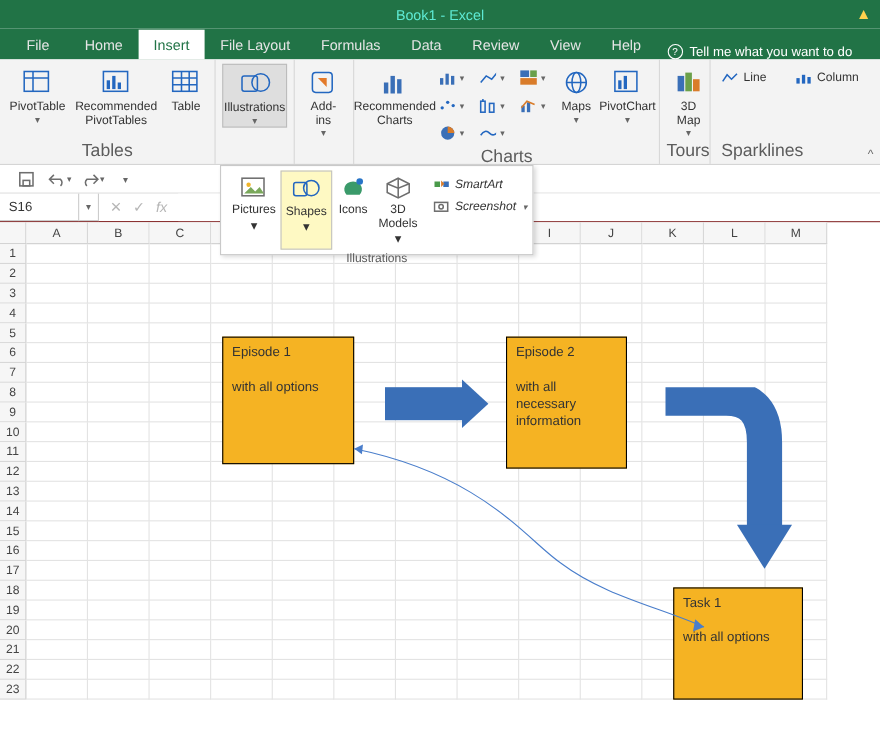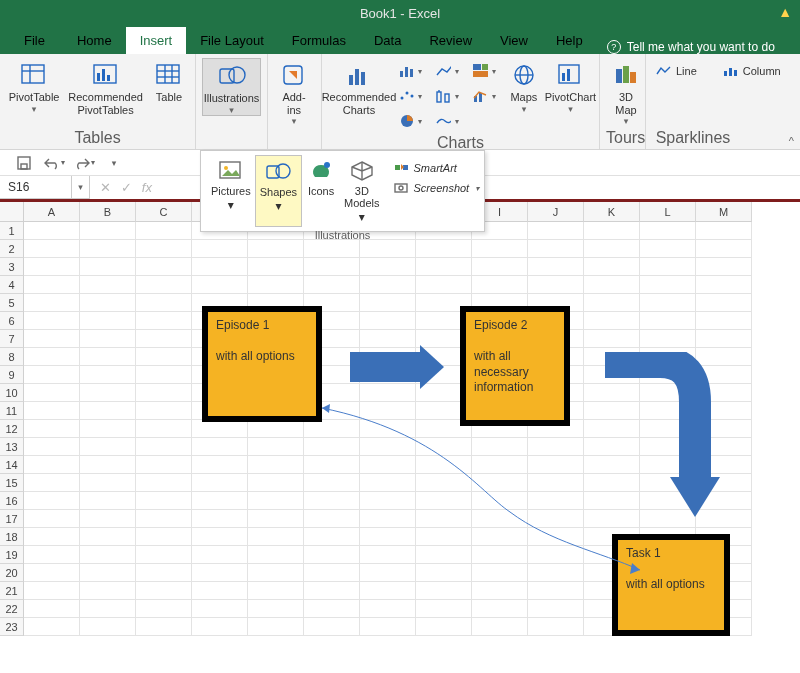--- a/index.html
+++ b/index.html
@@ -1,25 +1,25 @@
 <!DOCTYPE html>
 <html><head>
 <meta charset="utf-8">
 <style>
   * { box-sizing: border-box; margin: 0; padding: 0; font-family: "Segoe UI", Arial, sans-serif; }
   body { width: 800px; height: 673px; background: #fff; position: relative; overflow: hidden; font-size: 12px; color: #333; }
 
   
   .titlebar { background: #217346; height: 26px; display: flex; align-items: center; justify-content: center; position: relative; }
-  .titlebar .title { color: #e5e5e5; font-size: 13px; }
+  .titlebar .title { color: #5eead4; font-size: 13px; }
   .titlebar .warn { position: absolute; right: 8px; top: 4px; color: #ffd24d; font-size: 14px; }
 
   
   .tabrow { background: #217346; height: 28px; display: flex; align-items: flex-end; padding-left: 6px; }
-  .tab { color: #000000; padding: 6px 14px 6px 14px; font-size: 13px; cursor: pointer; }
+  .tab { color: #e5e5e5; padding: 6px 14px 6px 14px; font-size: 13px; cursor: pointer; }
   .tab.file { padding-left: 18px; padding-right: 18px; }
   .tab.active { background: #fff; color: #217346; font-weight: 500; }
   .tell { display: flex; align-items: center; color: #fff; font-size: 12px; padding-left: 10px; gap: 6px; }
   .bulb { width: 14px; height: 14px; border: 1.2px solid #fff; border-radius: 50%; display: flex; align-items: center; justify-content: center; font-size: 9px; }
 
   
   .ribbon { background: #f3f3f3; border-bottom: 1px solid #d5d5d5; height: 96px; display: flex; position: relative; }
   .group { border-right: 1px solid #d8d8d8; padding: 4px 6px 2px 6px; display: flex; flex-direction: column; justify-content: space-between; }
   .group-body { display: flex; gap: 4px; align-items: flex-start; flex: 1; }
   .group-label { font-size: 16px; color: #5c5c5c; text-align: center; padding-top: 2px; }
@@ -32,21 +32,21 @@
   .smallbtn { display: flex; align-items: center; gap: 4px; padding: 2px 4px; cursor: pointer; font-size: 11px; color: #333; }
   .smallbtn .sic { width: 16px; height: 14px; display: flex; align-items: center; justify-content: center; }
 
   .collapse { position: absolute; right: 6px; bottom: 2px; font-size: 11px; color: #666; cursor: pointer; }
 
   
   .qat { height: 26px; background: #fff; border-bottom: 1px solid #e0e0e0; display: flex; align-items: center; padding-left: 12px; gap: 6px; }
   .qatbtn { width: 24px; height: 20px; display: flex; align-items: center; justify-content: center; cursor: pointer; color: #555; }
 
   
-  .fbar { height: 26px; display: flex; align-items: center; border-bottom: 3px solid #7f1d1d; }
+  .fbar { height: 26px; display: flex; align-items: center; border-bottom: 1px solid #7f1d1d; }
   .namebox { width: 72px; height: 100%; border: 1px solid #ccc; border-top: none; border-left: none; display: flex; align-items: center; padding-left: 8px; font-size: 12px; }
   .nbdd { width: 18px; height: 100%; border: 1px solid #ccc; border-top: none; border-left: none; display: flex; align-items: center; justify-content: center; font-size: 9px; color: #666; cursor: pointer; }
   .fx-btns { display: flex; align-items: center; gap: 10px; padding: 0 10px; }
   .fx-btns span { color: #b6b6b6; cursor: pointer; font-size: 13px; }
   .fxinput { flex: 1; height: 100%; border: none; outline: none; padding-left: 6px; }
 
   
   .sheet-wrap { position: relative; height: 471px; overflow: hidden; }
   .corner { position: absolute; left: 0; top: 0; width: 24px; height: 20px; background: #f6f6f6; border-right: 1px solid #d0d0d0; border-bottom: 1px solid #d0d0d0; }
   .colheads { position: absolute; left: 24px; top: 0; right: 0; height: 20px; display: flex; }
@@ -62,21 +62,21 @@
   .illu-body { flex: 1; display: flex; padding: 4px 6px 0 6px; gap: 0; }
   .illu-label { font-size: 11px; color: #5c5c5c; text-align: center; padding: 2px 0 4px 0; }
   .ibtn { display: flex; flex-direction: column; align-items: center; padding: 3px 4px; cursor: pointer; gap: 1px; }
   .ibtn.pressed { background: #fef9c3; border: 1px solid #c2c2c2; }
   .ibtn .ic { width: 30px; height: 26px; display: flex; align-items: center; justify-content: center; }
   .ibtn .lbl { font-size: 11px; line-height: 1.1; text-align: center; }
   .illu-right { display: flex; flex-direction: column; gap: 2px; padding-top: 4px; padding-left: 6px; }
   .illu-right .smallbtn { white-space: nowrap; font-style: italic; }
 
   
-  .shape-box { position: absolute; background: #f5b323; border: 6px solid #000000; padding: 6px 8px; font-size: 12px; color: #333; line-height: 1.3; }
+  .shape-box { position: absolute; background: #f5b323; border: 1px solid #000000; padding: 6px 8px; font-size: 12px; color: #333; line-height: 1.3; }
   .arrow-right { position: absolute; background: #3a6fb7; }
   .arrow-right::after { content: ""; position: absolute; right: -24px; top: 50%; transform: translateY(-50%); border-left: 24px solid #3a6fb7; border-top: 22px solid transparent; border-bottom: 22px solid transparent; }
 
   
   .icn-stroke { stroke: #2367c0; stroke-width: 1.4; fill: none; }
   .icn-fill { fill: #2367c0; }
   .icn-grey { stroke: #6e6e6e; fill: none; stroke-width: 1.4; }
 
 </style>
 </head>

